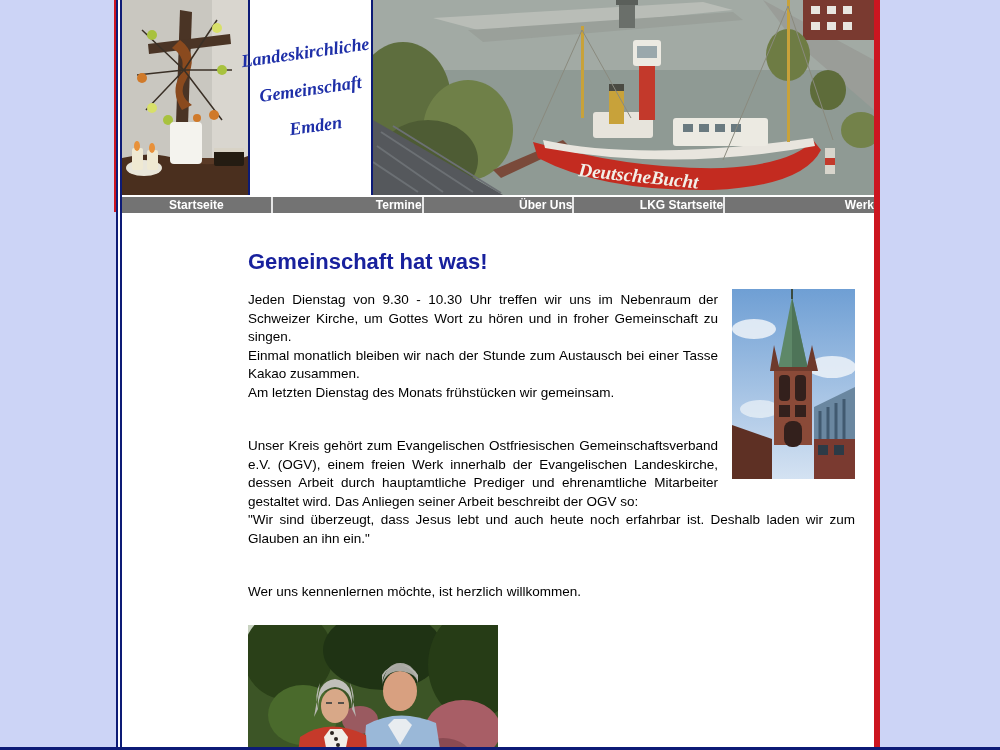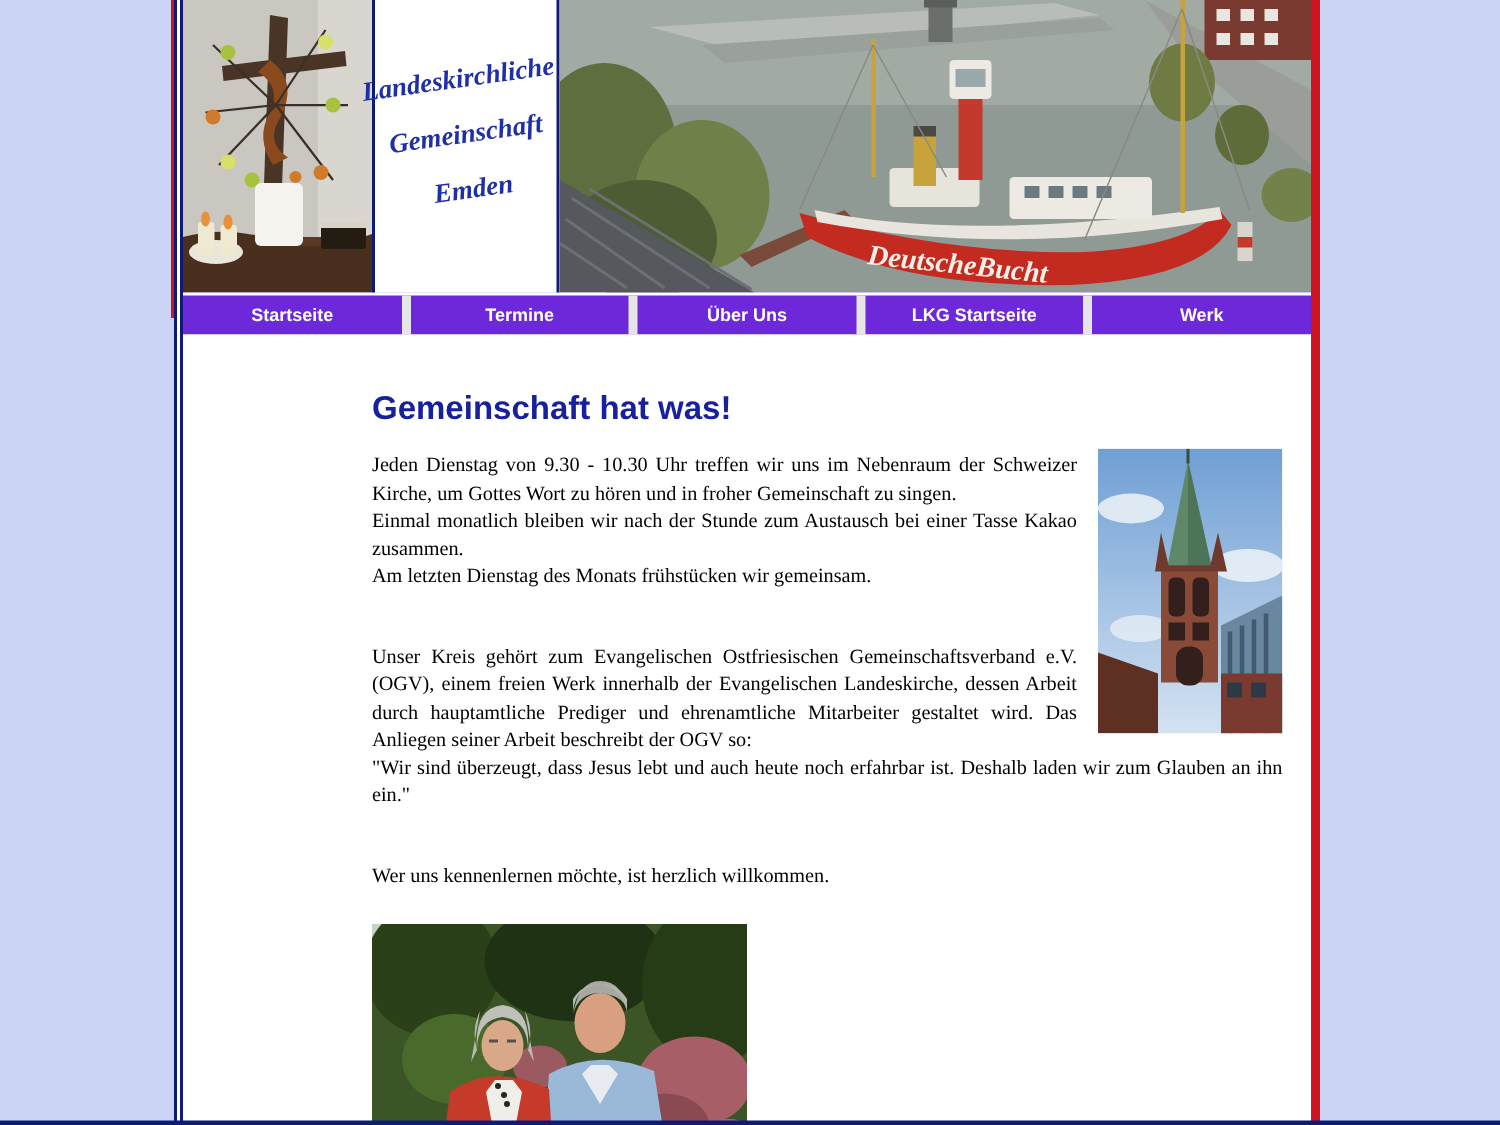--- a/index.html
+++ b/index.html
@@ -27,35 +27,35 @@
     padding-top:34px;
   }
   .title-text {
     font-family:"Liberation Serif", serif; font-style:italic; font-weight:700;
     font-size:18px; line-height:2.05; color:#1e2fa8; text-align:center;
     white-space:pre-line; transform:rotate(-8deg);
   }
   .hdr-harbor { flex:1; height:195px; }
 
   
-  .nav { display:flex; height:28px; background:#6d28d9; border-top:2px solid #ffffff; }
+  .nav { display:flex; height:18px; background:#737373; border-top:2px solid #ffffff; }
   .nav-item {
     flex:1; display:flex; align-items:center; justify-content:center;
     color:#ffffff; font-weight:700; font-size:12px; cursor:pointer;
   }
-  .nav-item + .nav-item { border-left:6px solid #e5e5e5; }
+  .nav-item + .nav-item { border-left:2px solid #e5e5e5;justify-content:flex-end; }
 
   
   .content { padding:36px 19px 0 126px; background:#ffffff; height:527px; }
   .page-heading { font-size:22px; font-weight:700; color:#18219d; margin-bottom:16px; }
   .text-col { width:607px; }
   .church-float { float:right; width:123px; height:190px; margin:-2px 0 12px 14px; }
   .body-p {
     font-size:13.5px; line-height:18.5px; color:#000;
-    text-align:justify; white-space:pre-line;font-family:Liberation Serif, serif;
+    text-align:justify; white-space:pre-line;
   }
   .gap { margin-top:35px; }
   .couple-photo { margin-top:23px; width:250px; height:175px; }
 </style>
 </head>
 <body>
 
 <div class="screen">
   <div class="red-sliver"></div>
 

